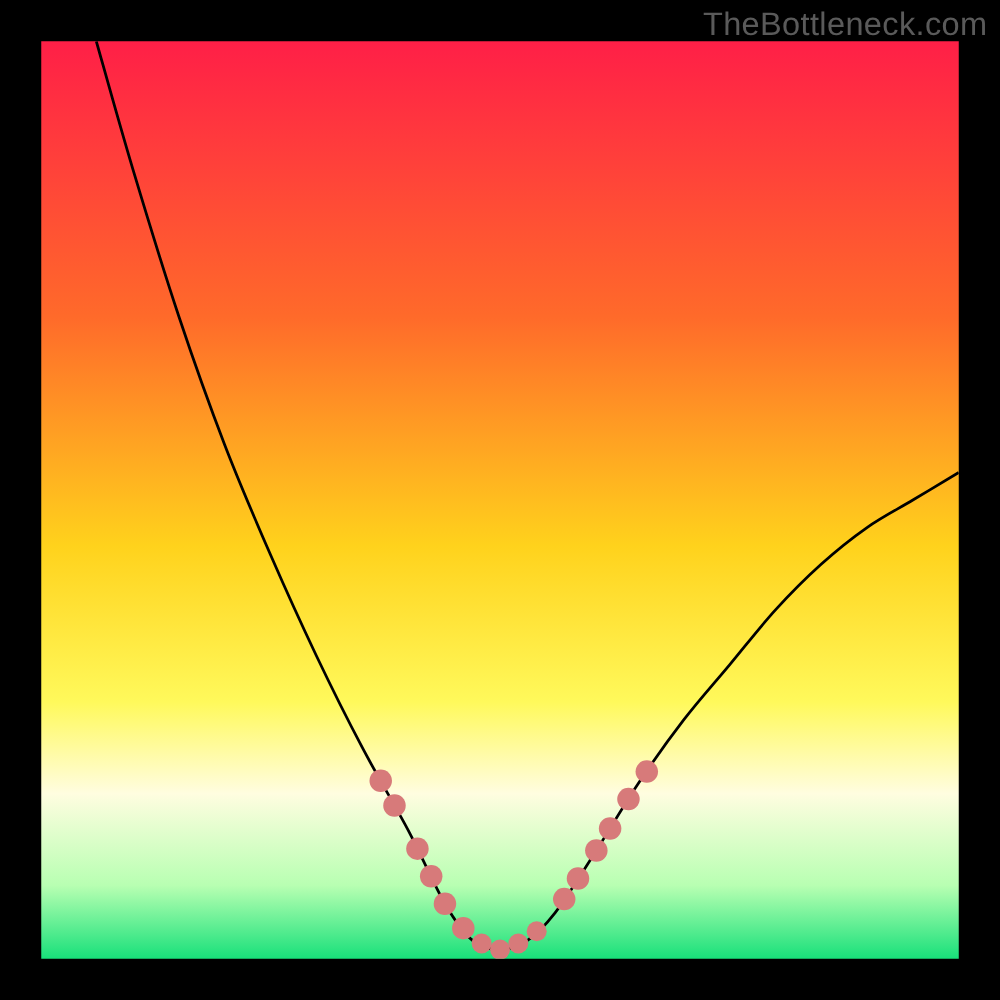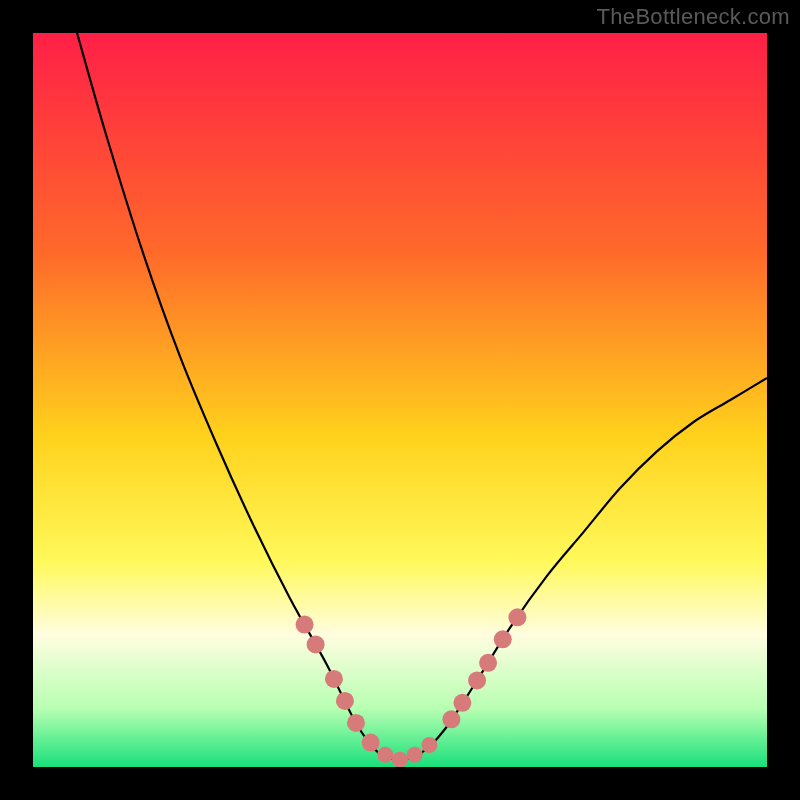--- a/index.html
+++ b/index.html
@@ -15,21 +15,21 @@
     position: relative;
     width: 800px;
     height: 800px;
     background: #000;
   }
   .watermark {
     position: absolute;
     top: 4px;
     right: 10px;
     color: #5a5a5a;
-    font-size: 22px;
+    font-size: 26px;
     font-weight: 500;
     letter-spacing: 0.3px;
     z-index: 20;
     text-align: center;
   }
   svg {
     position: absolute;
     left: 0;
     top: 0;
   }

